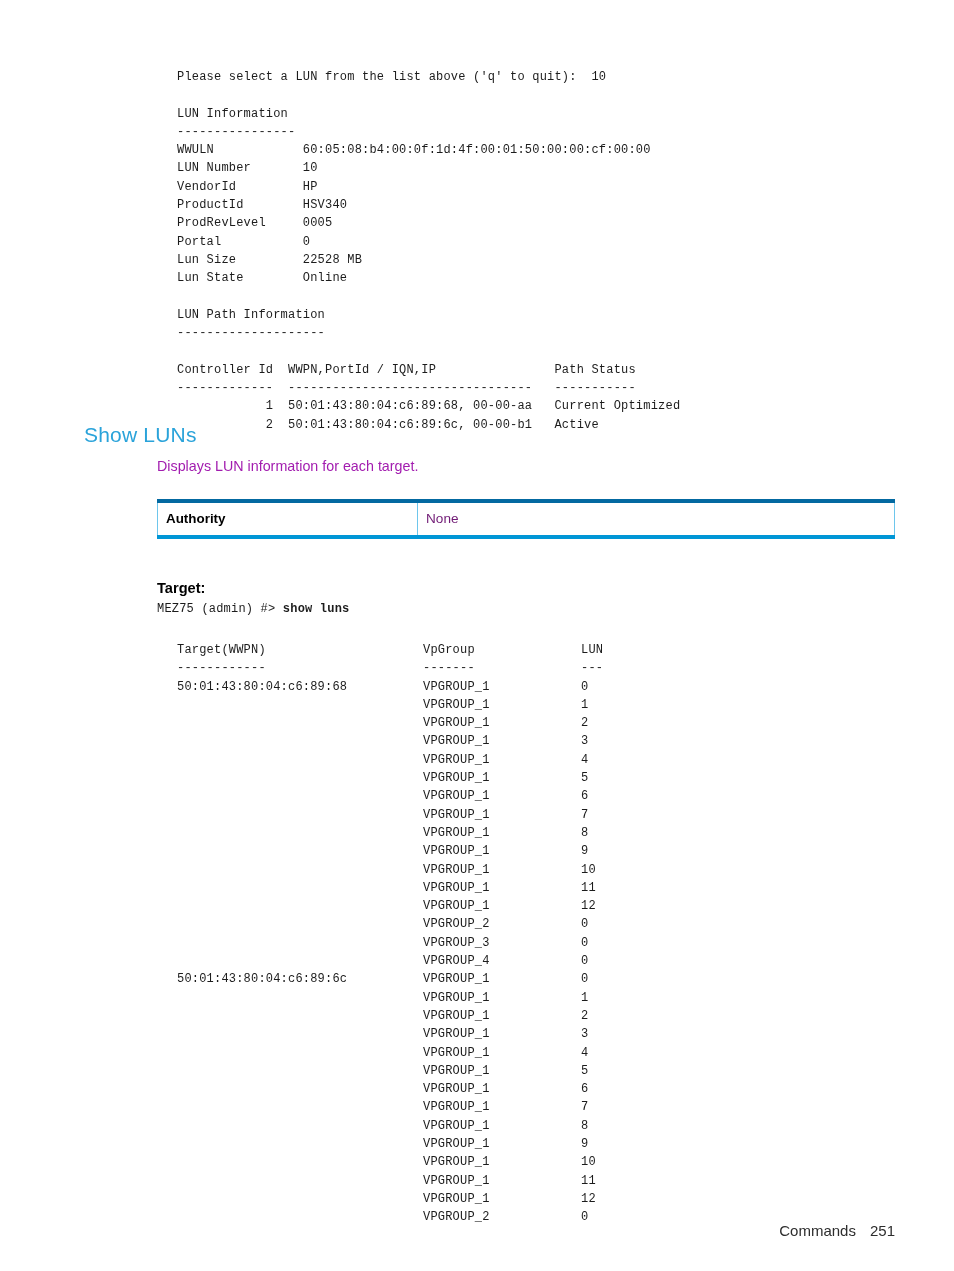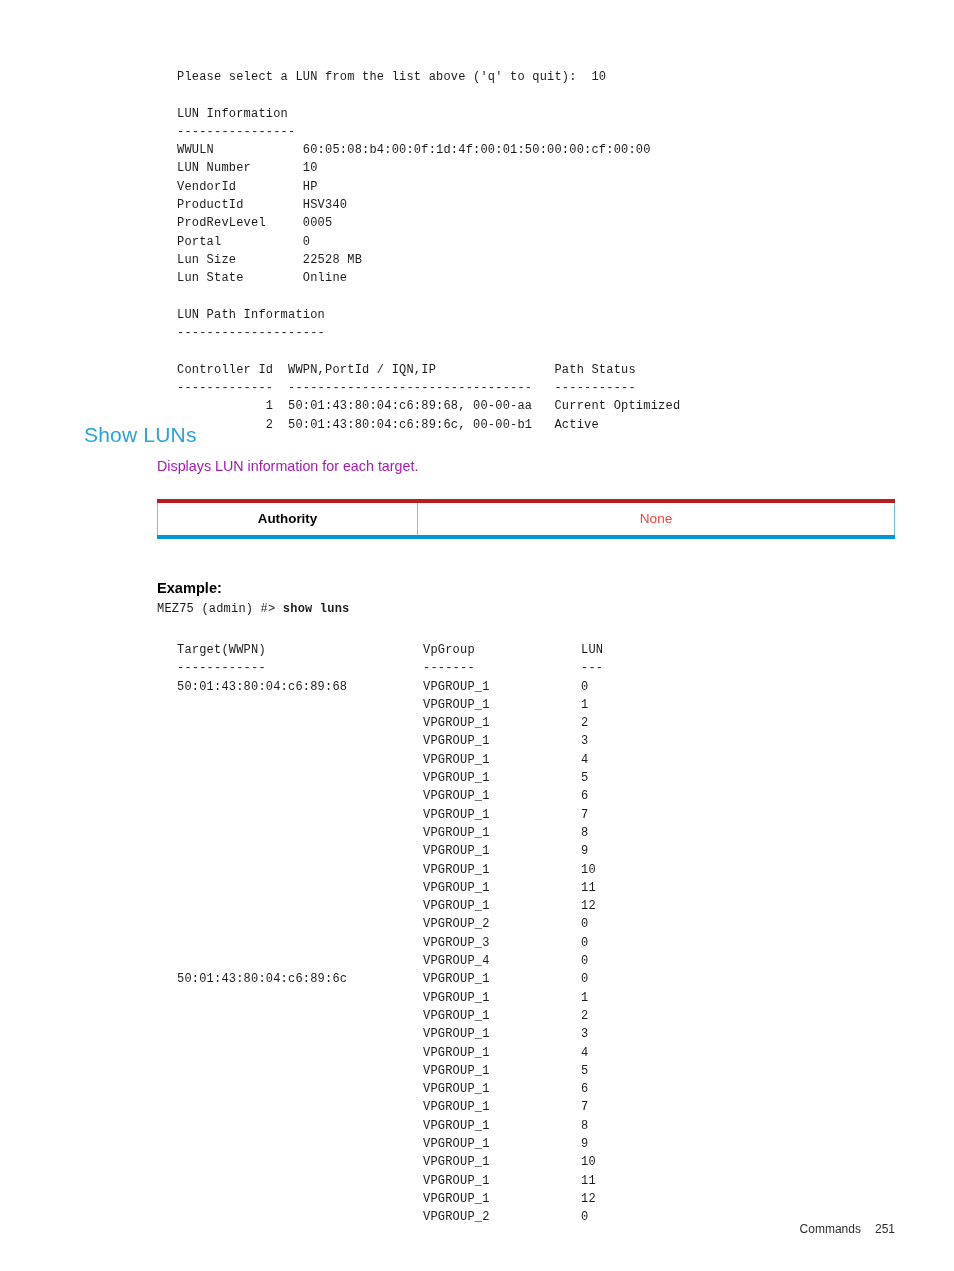--- a/index.html
+++ b/index.html
@@ -61,39 +61,38 @@
   
   .spec-table-wrap {
     position: absolute;
     left: 157px;
     top: 499px;
     width: 738px;
   }
   table.spec {
     border-collapse: collapse;
     width: 100%;
-    border-top: 4px solid #b91c1c;
+    border-top: 4px solid #0369a1;
     border-bottom: 4px solid #0096d6;
-    text-align: center;
   }
   table.spec td {
     border: 1px solid #6ec6ec;
     padding: 6px 8px 7px 8px;
     vertical-align: middle;
     height: 19px;
   }
   table.spec td.key {
     width: 243px;
     font-size: 13.4px;
     font-weight: bold;
     color: #000;
   }
   table.spec td.val {
     font-size: 13.6px;
-    color: #ef4444;
+    color: #701a75;
   }
   table.spec td.val.code {
     font-family: "Liberation Mono", "DejaVu Sans Mono", monospace;
     font-size: 13.2px;
   }
 
   
   .example-label {
     position: absolute;
     left: 157px;
@@ -119,21 +118,21 @@
   .col-vpgroup { display: inline-block; width: 158px; }
   .col-lun { display: inline-block; }
 
   
   .footer {
     position: absolute;
     left: 0;
     top: 1222px;
     width: 895px;
     text-align: right;
-    font-size: 12px;
+    font-size: 15px;
     color: #2d2d2d;
   }
   .footer .fsep { display: inline-block; width: 14px; }
 </style>
 </head>
 <body>
 
 <div class="page">
 
   <pre class="mono term-top">Please select a LUN from the list above ('q' to quit):  10
@@ -164,21 +163,21 @@
     <table class="spec">
       <tbody>
         <tr>
           <td class="key">Authority</td>
           <td class="val">None</td>
         </tr>
       </tbody>
     </table>
   </div>
 
-  <div class="example-label">Example:</div>
+  <div class="example-label">Target:</div>
   <div class="mono example-prompt"><span>MEZ75 (admin) #&gt; </span><b>show luns</b></div>
 
   <div class="mono listing"><div class="row"><span class="col-target">Target(WWPN)</span><span class="col-vpgroup">VpGroup</span><span class="col-lun">LUN</span></div><div class="row"><span class="col-target">------------</span><span class="col-vpgroup">-------</span><span class="col-lun">---</span></div><div class="row"><span class="col-target">50:01:43:80:04:c6:89:68</span><span class="col-vpgroup">VPGROUP_1</span><span class="col-lun">0</span></div><div class="row"><span class="col-target"></span><span class="col-vpgroup">VPGROUP_1</span><span class="col-lun">1</span></div><div class="row"><span class="col-target"></span><span class="col-vpgroup">VPGROUP_1</span><span class="col-lun">2</span></div><div class="row"><span class="col-target"></span><span class="col-vpgroup">VPGROUP_1</span><span class="col-lun">3</span></div><div class="row"><span class="col-target"></span><span class="col-vpgroup">VPGROUP_1</span><span class="col-lun">4</span></div><div class="row"><span class="col-target"></span><span class="col-vpgroup">VPGROUP_1</span><span class="col-lun">5</span></div><div class="row"><span class="col-target"></span><span class="col-vpgroup">VPGROUP_1</span><span class="col-lun">6</span></div><div class="row"><span class="col-target"></span><span class="col-vpgroup">VPGROUP_1</span><span class="col-lun">7</span></div><div class="row"><span class="col-target"></span><span class="col-vpgroup">VPGROUP_1</span><span class="col-lun">8</span></div><div class="row"><span class="col-target"></span><span class="col-vpgroup">VPGROUP_1</span><span class="col-lun">9</span></div><div class="row"><span class="col-target"></span><span class="col-vpgroup">VPGROUP_1</span><span class="col-lun">10</span></div><div class="row"><span class="col-target"></span><span class="col-vpgroup">VPGROUP_1</span><span class="col-lun">11</span></div><div class="row"><span class="col-target"></span><span class="col-vpgroup">VPGROUP_1</span><span class="col-lun">12</span></div><div class="row"><span class="col-target"></span><span class="col-vpgroup">VPGROUP_2</span><span class="col-lun">0</span></div><div class="row"><span class="col-target"></span><span class="col-vpgroup">VPGROUP_3</span><span class="col-lun">0</span></div><div class="row"><span class="col-target"></span><span class="col-vpgroup">VPGROUP_4</span><span class="col-lun">0</span></div><div class="row"><span class="col-target">50:01:43:80:04:c6:89:6c</span><span class="col-vpgroup">VPGROUP_1</span><span class="col-lun">0</span></div><div class="row"><span class="col-target"></span><span class="col-vpgroup">VPGROUP_1</span><span class="col-lun">1</span></div><div class="row"><span class="col-target"></span><span class="col-vpgroup">VPGROUP_1</span><span class="col-lun">2</span></div><div class="row"><span class="col-target"></span><span class="col-vpgroup">VPGROUP_1</span><span class="col-lun">3</span></div><div class="row"><span class="col-target"></span><span class="col-vpgroup">VPGROUP_1</span><span class="col-lun">4</span></div><div class="row"><span class="col-target"></span><span class="col-vpgroup">VPGROUP_1</span><span class="col-lun">5</span></div><div class="row"><span class="col-target"></span><span class="col-vpgroup">VPGROUP_1</span><span class="col-lun">6</span></div><div class="row"><span class="col-target"></span><span class="col-vpgroup">VPGROUP_1</span><span class="col-lun">7</span></div><div class="row"><span class="col-target"></span><span class="col-vpgroup">VPGROUP_1</span><span class="col-lun">8</span></div><div class="row"><span class="col-target"></span><span class="col-vpgroup">VPGROUP_1</span><span class="col-lun">9</span></div><div class="row"><span class="col-target"></span><span class="col-vpgroup">VPGROUP_1</span><span class="col-lun">10</span></div><div class="row"><span class="col-target"></span><span class="col-vpgroup">VPGROUP_1</span><span class="col-lun">11</span></div><div class="row"><span class="col-target"></span><span class="col-vpgroup">VPGROUP_1</span><span class="col-lun">12</span></div><div class="row"><span class="col-target"></span><span class="col-vpgroup">VPGROUP_2</span><span class="col-lun">0</span></div></div>
 
   <div class="footer">
     <span>Commands</span><span class="fsep"></span><span>251</span>
   </div>
 
 </div>
 

